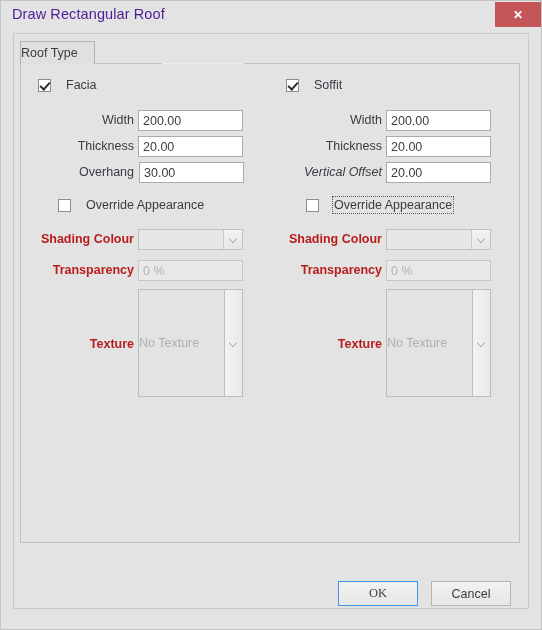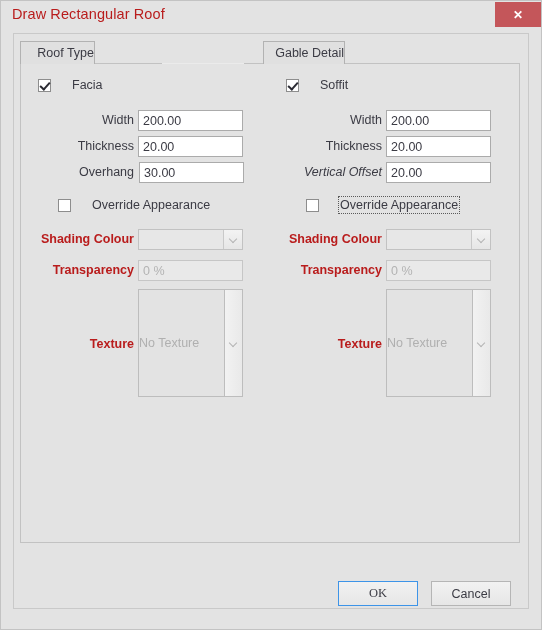--- a/index.html
+++ b/index.html
@@ -32,21 +32,21 @@
     position: absolute;
     left: 0; top: 0;
     width: 540px;
     height: 30px;
   }
   .title-text {
     position: absolute;
     left: 11px;
     top: 5px;
     font-size: 14.5px;
-    color: #b91c1c;
+    color: #4c1d95;
     letter-spacing: 0.1px;
     white-space: nowrap;
   }
   .close-btn {
     position: absolute;
     right: 0px;
     top: 1px;
     width: 46px;
     height: 25px;
     background: #c4565a;
@@ -86,21 +86,21 @@
   .tab {
     position: absolute;
     top: 0;
     height: 23px;
     box-sizing: border-box;
     border: 1px solid #b2b2b2;
     border-bottom: none;
     background: #e0e0e0;
     display: flex;
     align-items: center;
-    justify-content: flex-end;
+    justify-content: flex-start;
     font-size: 12.5px;
     color: #3b3b44;
     cursor: pointer;
     white-space: nowrap;
   }
   .tab.active {
     background: #ebebeb;
     height: 26px;
     top: -2px;
     border-color: #b2b2b2;
@@ -159,21 +159,21 @@
     position: absolute;
     left: 3px;
     top: 0px;
     width: 4px;
     height: 8px;
     border: solid #2b2b33;
     border-width: 0 2px 2px 0;
     transform: rotate(42deg);
   }
   .cblabel {
-    margin-left: 21px;
+    margin-left: 15px;
     font-size: 12.5px;
     color: #3b3b44;
     white-space: nowrap;
   }
   .cbrow.focused .cblabel {
     outline: 1px dotted #5a5a5a;
     outline-offset: 1px;
   }
 
   
@@ -312,23 +312,20 @@
     <div class="close-btn">
       <span class="glyph">✕</span>
     </div>
   </div>
 
   <div class="content-frame"></div>
 
   <div class="tabstrip">
     <div class="tab" style="left:0px;   width:75px;">
       <span>Roof Type</span>
-    </div>
-    <div class="tab" style="left:243px; width:82px;">
-      <span>Gable Detail</span>
     </div>
   </div>
   <div class="tab-notch" style="left:161px; width:82px;"></div>
 
   <div class="tabpanel">
 
     <div class="col col-left">
 
       <div class="cbrow" style="left:17px; top:14px;">
         <span class="cbox checked"></span>

